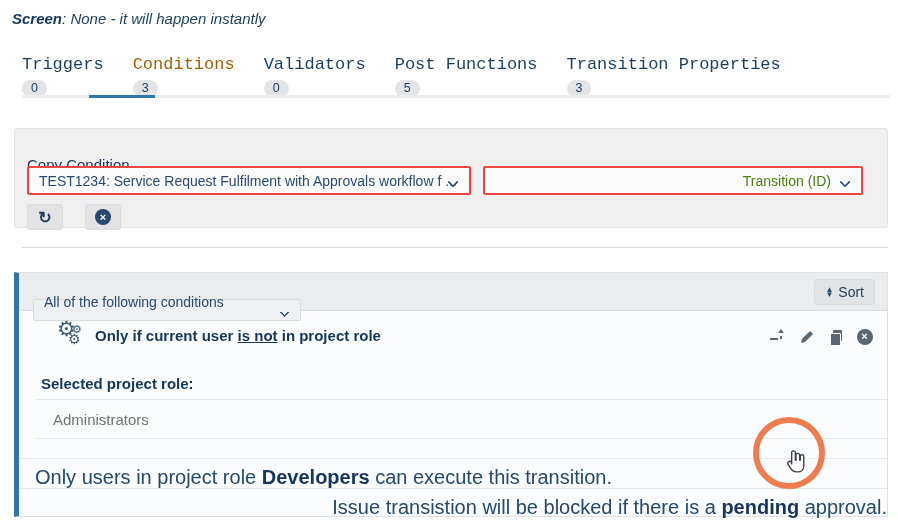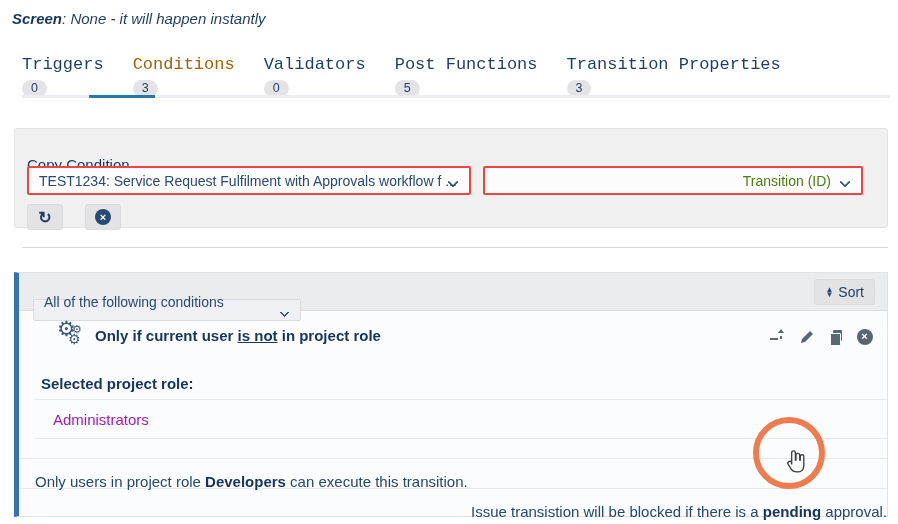--- a/index.html
+++ b/index.html
@@ -93,23 +93,23 @@
     content:""; position:absolute; left:3px; top:0; width:9px; height:11px;
     background:#5a6672; border-radius:1px;
   }
   .copy-ic::after {
     content:""; position:absolute; left:0; top:3px; width:9px; height:11px;
     background:#5a6672; border:1.5px solid #fbfcfd; border-radius:1px;
   }
   .x-circle.gray { background:#5a6672; width:16px; height:16px; }
   .role-label-row { height:38px; padding:14px 0 0 22px; font-size:15px; font-weight:bold; color:#15355a; }
   .divider { height:1px; background:#e7e8ea; margin:0 0 0 16px; }
-  .role-value-row { height:38px; padding:11px 0 0 34px; font-size:15px; color:#a21caf; }
+  .role-value-row { height:38px; padding:11px 0 0 34px; font-size:15px; color:#737373; }
   .spacer-row { height:19px; }
-  .msg-row { height:30px; padding:14px 0 0 16px; font-size:15px; color:#24496d; border-top:1px solid #e7e8ea; }
+  .msg-row { height:30px; padding:7px 0 0 16px; font-size:20px; color:#24496d; border-top:1px solid #e7e8ea; }
   .msg-row .b { font-weight:bold; color:#15355a; }
   .msg-row:last-child { height:30px;text-align:right; }
   
   .click-circle {
     position:absolute; left:753px; top:417px; width:72px; height:72px; border-radius:50%;
     border:6px solid #ee7c4e; pointer-events:none;
   }
   .hand { position:absolute; left:26px; top:26px; }
 </style>
 </head>

